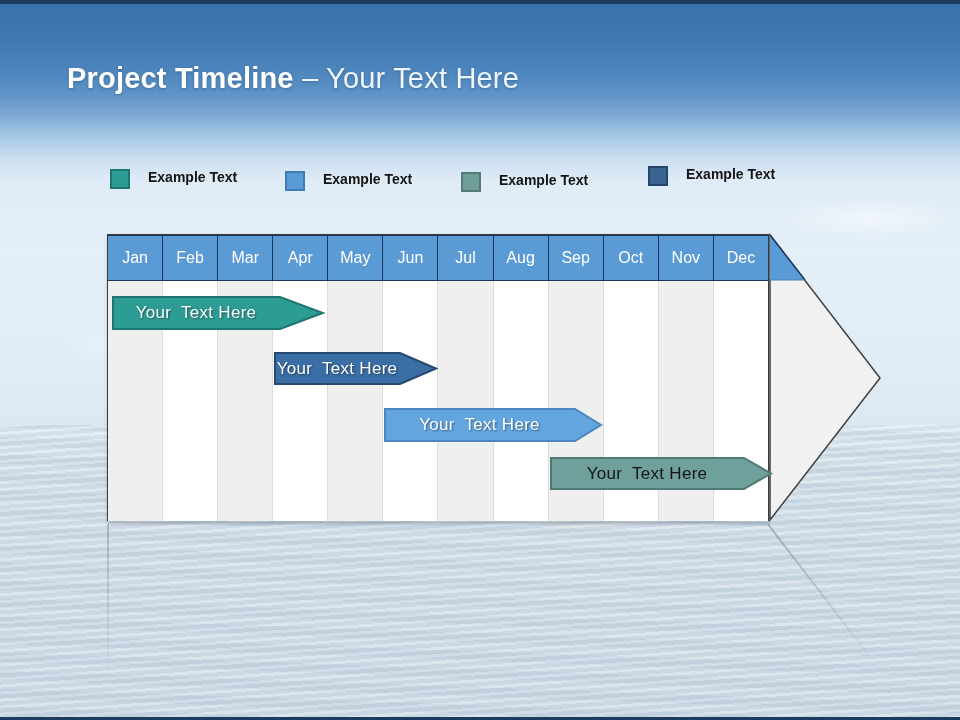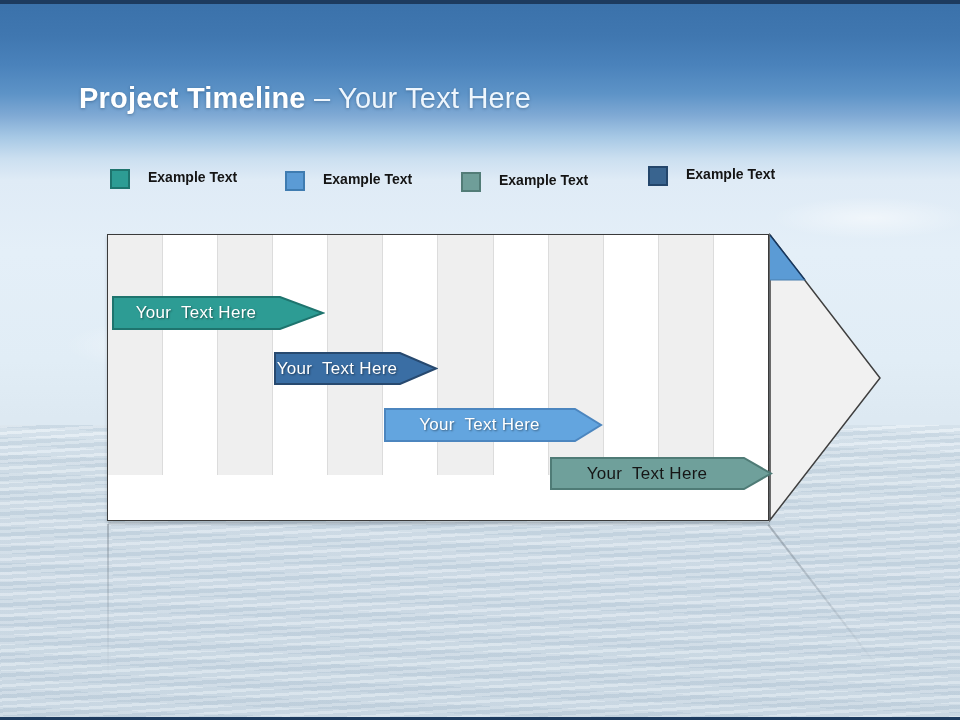--- a/index.html
+++ b/index.html
@@ -20,22 +20,22 @@
     background:
       repeating-linear-gradient(176deg, rgba(255,255,255,.18) 0 3px, rgba(163,183,199,.18) 3px 7px),
       repeating-linear-gradient(182deg, rgba(255,255,255,.1) 0 9px, rgba(151,173,190,.12) 9px 18px),
       linear-gradient(180deg, rgba(214,227,237,0) 0%, #d3e0ea 14%, #cfdde8 60%, #ccdae6 100%);
   }
   .edge-strip{position:absolute;left:0;width:960px;background:#1d3b5f;}
   .edge-top{top:0;height:4px;}
   .edge-bottom{bottom:0;height:3px;}
 
   
-  .title{position:absolute;left:79px;top:62px;font-size:29px;color:#fff;
-    text-shadow:0 1px 3px rgba(20,45,75,.35);white-space:nowrap;letter-spacing:.2px;margin-top:20px;}
+  .title{position:absolute;left:67px;top:62px;font-size:29px;color:#fff;
+    text-shadow:0 1px 3px rgba(20,45,75,.35);white-space:nowrap;letter-spacing:.2px;}
   .title .t-bold{font-weight:700;}
   .title .t-rest{font-weight:400;color:#eef6fd;}
 
   
   .legend-item{position:absolute;display:flex;align-items:flex-start;}
   .legend-item .swatch{width:20px;height:20px;display:block;}
   .legend-item .lg-label{margin-left:18px;font-size:14px;font-weight:700;color:#141414;white-space:nowrap;}
   .li-0{left:110px;top:169px;}
   .li-1{left:285px;top:171px;}
   .li-2{left:461px;top:172px;}
@@ -110,20 +110,34 @@
     <span class="lg-label">Example Text</span>
   </div>
   <div class="legend-item li-3">
     <svg class="swatch" width="20" height="20">
       <rect x="1" y="1" width="18" height="18" stroke-width="2" stroke="#24466B" fill="#39648F"></rect>
     </svg>
     <span class="lg-label">Example Text</span>
   </div>
 
   <div class="tl-table">
+    <div class="tl-header">
+      <div class="m-cell">Jan</div>
+      <div class="m-cell">Feb</div>
+      <div class="m-cell">Mar</div>
+      <div class="m-cell">Apr</div>
+      <div class="m-cell">May</div>
+      <div class="m-cell">Jun</div>
+      <div class="m-cell">Jul</div>
+      <div class="m-cell">Aug</div>
+      <div class="m-cell">Sep</div>
+      <div class="m-cell">Oct</div>
+      <div class="m-cell">Nov</div>
+      <div class="m-cell">Dec</div>
+    </div>
     <div class="tl-body">
       <div class="col odd"></div>
       <div class="col even"></div>
       <div class="col odd"></div>
       <div class="col even"></div>
       <div class="col odd"></div>
       <div class="col even"></div>
       <div class="col odd"></div>
       <div class="col even"></div>
       <div class="col odd"></div>

